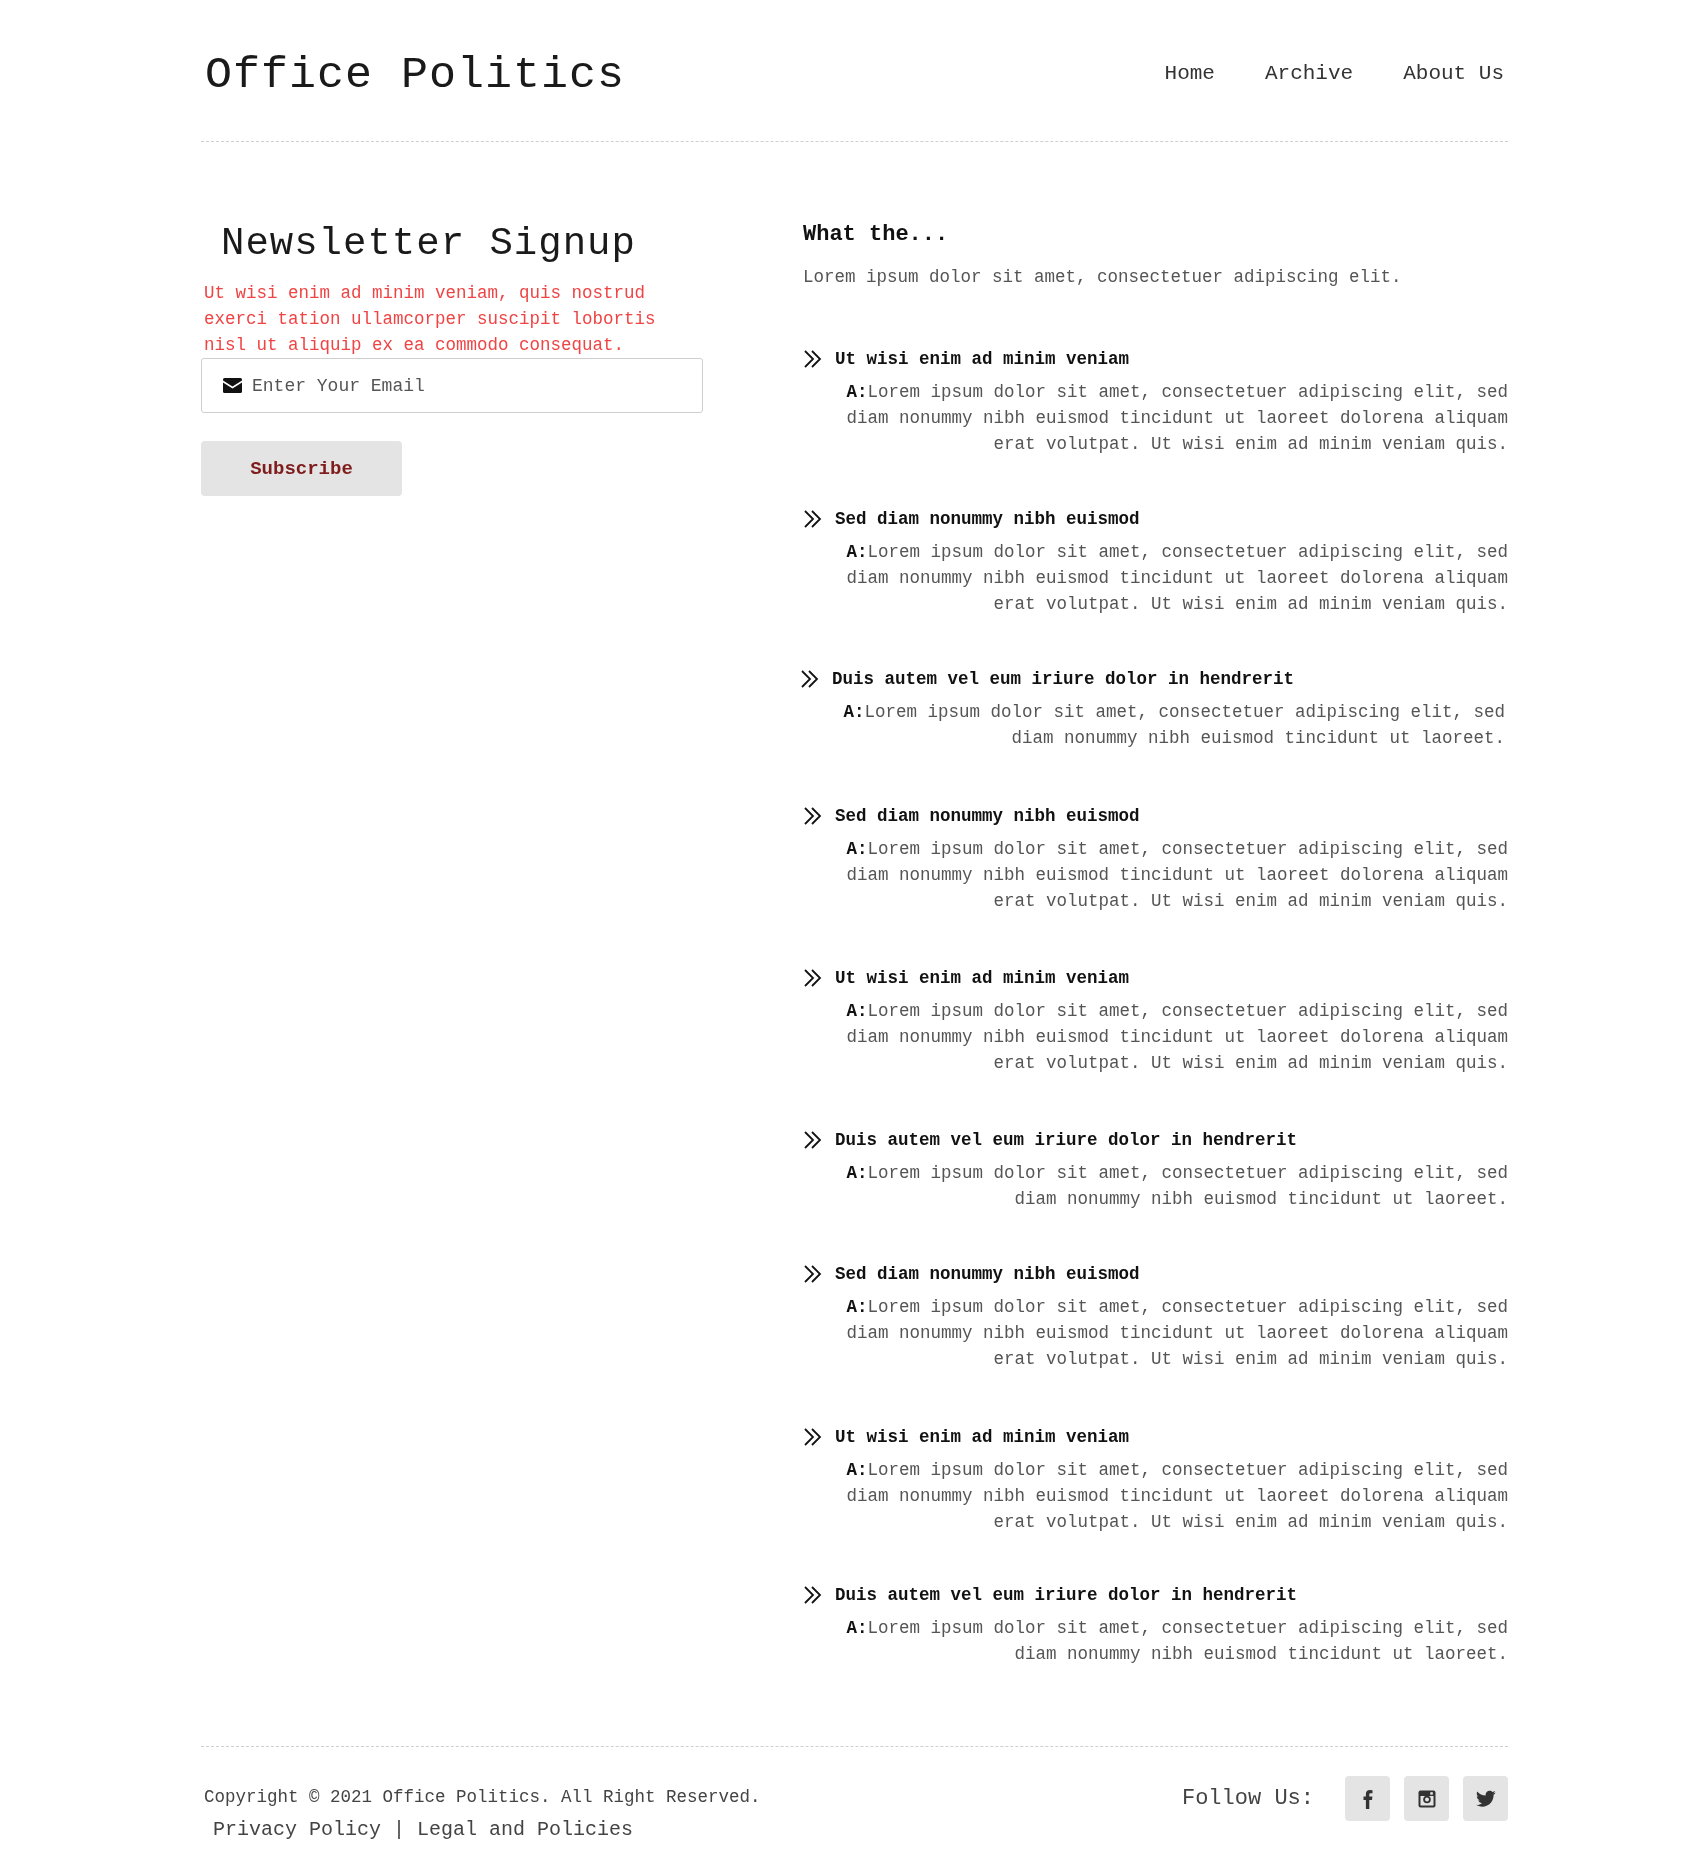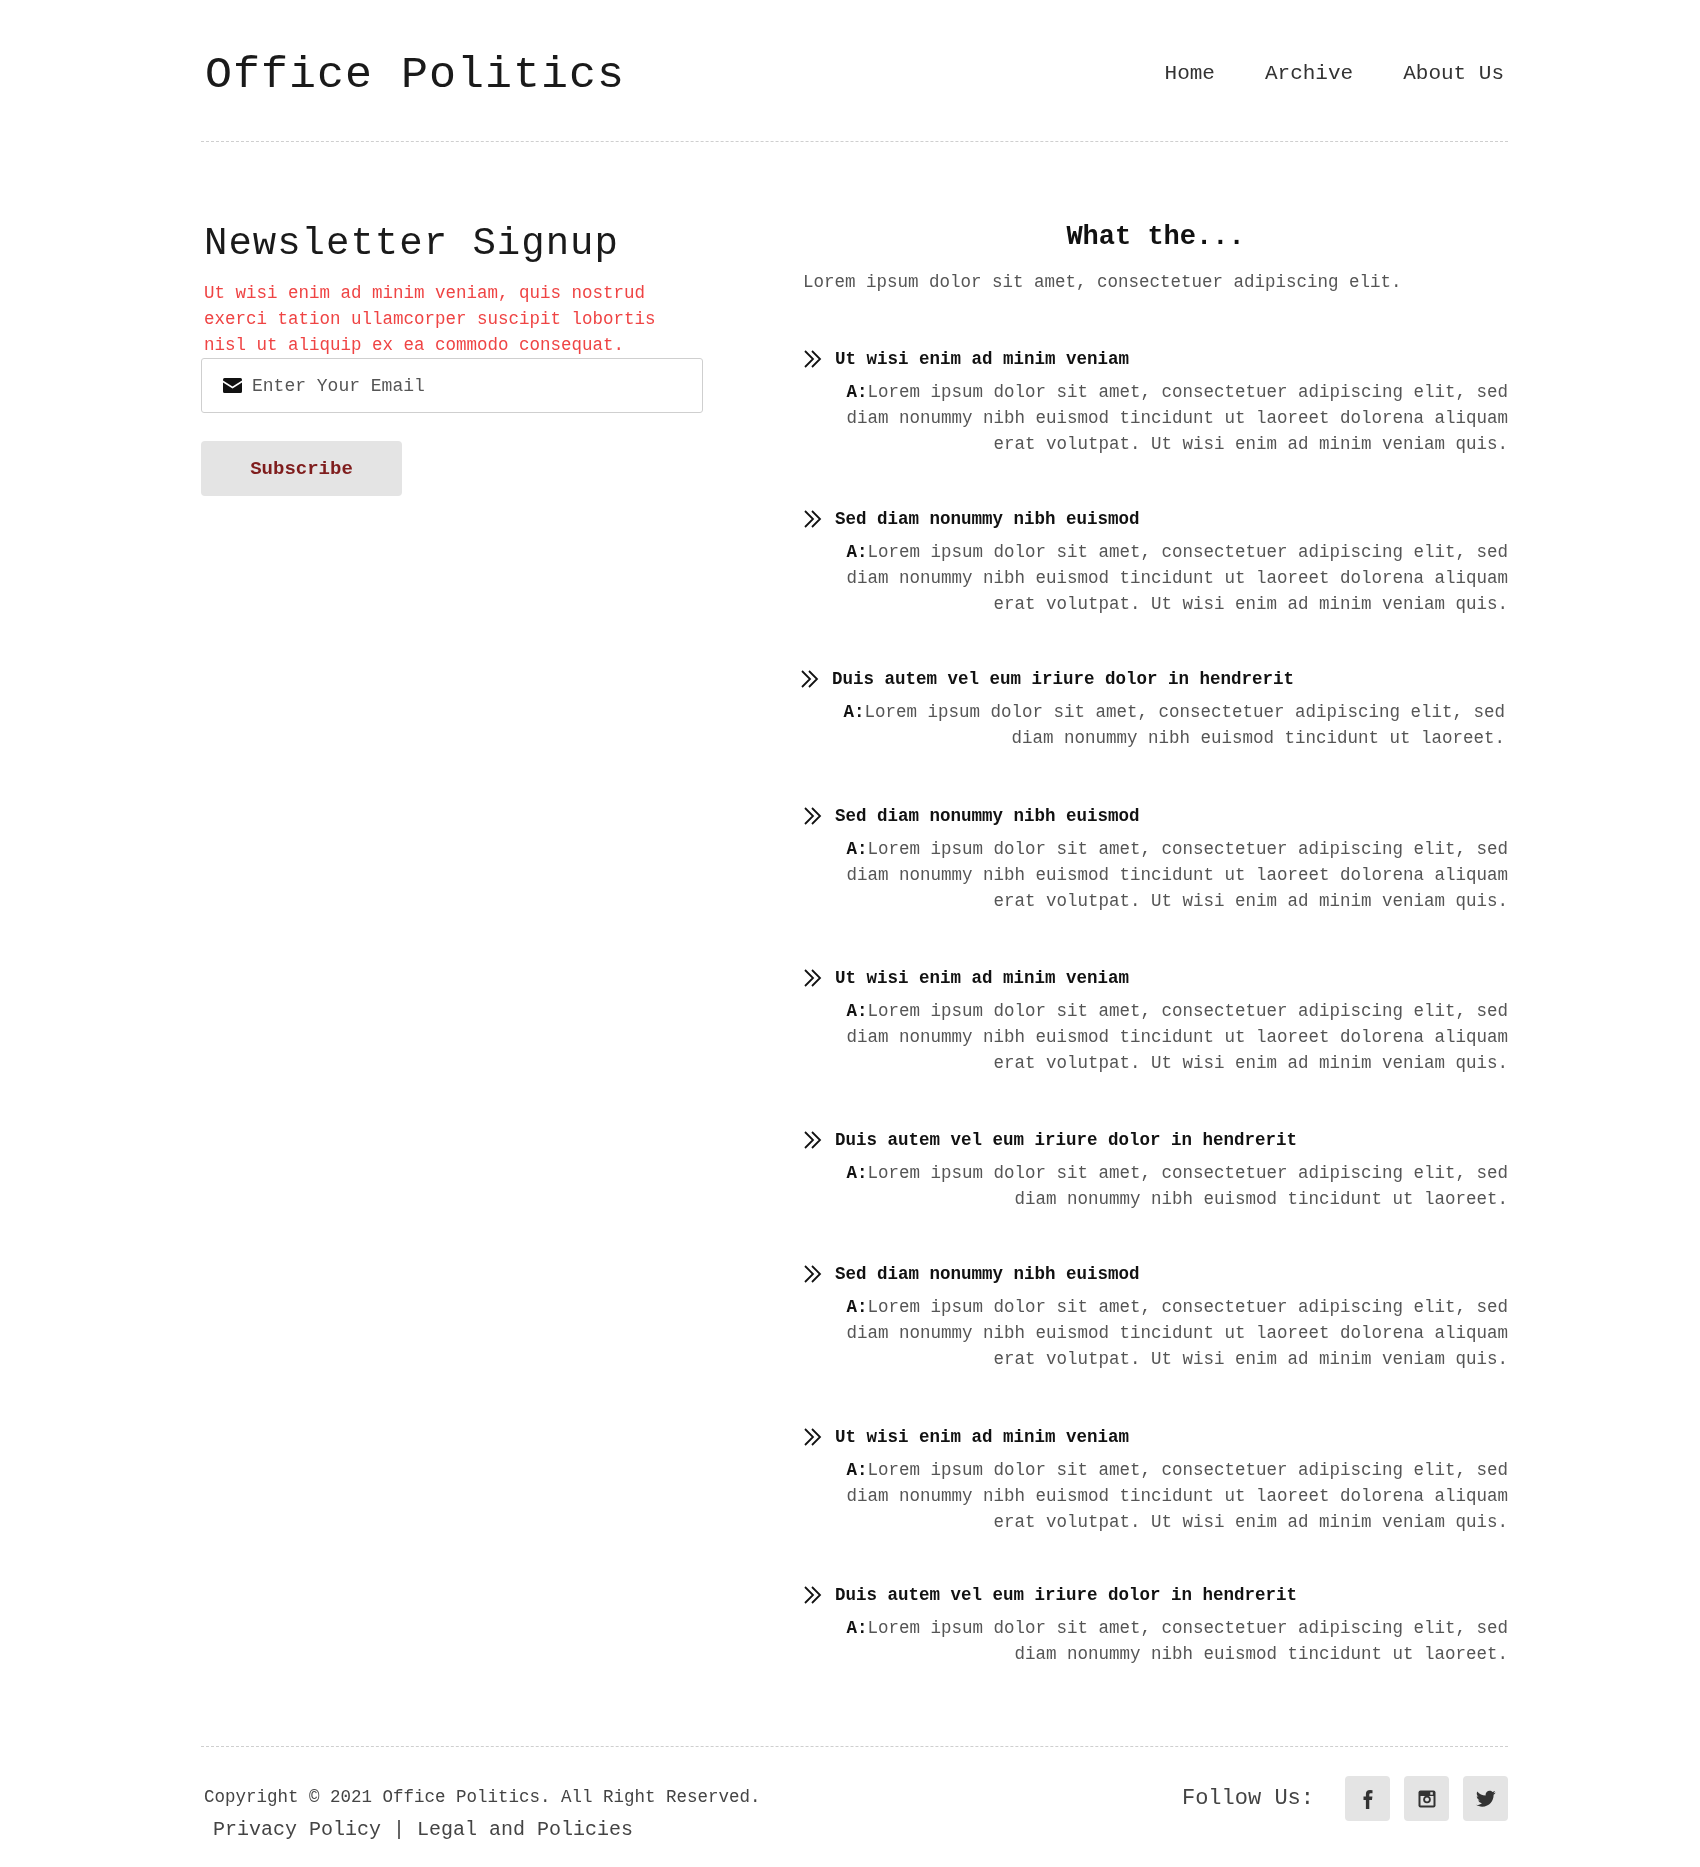--- a/index.html
+++ b/index.html
@@ -5,30 +5,30 @@
   * { box-sizing: border-box; margin: 0; padding: 0; }
   html, body { width: 1700px; height: 1867px; background: #ffffff; overflow: hidden; }
   body { font-family: "Liberation Mono", "DejaVu Sans Mono", monospace; color: #111; position: relative; }
 
   .header { position: absolute; left: 201px; top: 12px; width: 1307px; height: 130px; border-bottom: 1px dashed #cfcfcf; }
   .site-title { position: absolute; left: 4px; top: 38px; font-size: 45px; font-weight: normal; color: #1a1a1a; letter-spacing: 1px; }
   .nav { position: absolute; right: 4px; top: 50px; display: flex; gap: 50px; }
   .nav a { font-size: 21px; color: #333; text-decoration: none; cursor: pointer; }
 
   .left { position: absolute; left: 201px; top: 222px; width: 505px; }
-  .nl-title { font-size: 39px; font-weight: normal; color: #1a1a1a; margin-left: 3px; letter-spacing: 1px; }
+  .nl-title { font-size: 39px; font-weight: normal; color: #1a1a1a; margin-left: 20px; letter-spacing: 1px; }
   .nl-desc { margin-top: 14px; margin-left: 3px; font-size: 17.5px; line-height: 26px; color: #ef4444; width: 500px; }
   .email-field { width: 502px; height: 55px; border: 1px solid #cfcfcf; border-radius: 3px; display: flex; align-items: center; padding-left: 21px; }
   .email-field svg { width: 19px; height: 15px; margin-right: 10px; flex: none; }
   .email-field input { border: none; outline: none; font-family: "Liberation Mono", "DejaVu Sans Mono", monospace; font-size: 18px; color: #333; width: 440px; background: transparent; }
   .email-field input::placeholder { color: #555; }
   .subscribe-btn { margin-top: 28px; width: 201px; height: 55px; background: #e4e4e4; border: none; border-radius: 4px; font-family: "Liberation Mono", "DejaVu Sans Mono", monospace; font-size: 19px; font-weight: bold; color: #7f1d1d; cursor: pointer; }
 
   .right { position: absolute; left: 803px; top: 222px; width: 705px; }
-  .faq-title { font-size: 27px; font-weight: bold; color: #111; text-align: center; }
+  .faq-title { font-size: 22px; font-weight: bold; color: #111; }
   .faq-intro { margin-top: 17px; font-size: 17.5px; color: #555; line-height: 26px; }
   .faq-item { position: absolute; left: 0; width: 705px; text-align: right; }
   .faq-q { display: flex; align-items: center; font-size: 17.5px; font-weight: bold; color: #111; height: 24px; }
   .faq-q svg { width: 22px; height: 20px; margin-right: 10px; flex: none; }
   .faq-a { margin-top: 8px; font-size: 17.5px; line-height: 26px; color: #555; }
   .faq-a b { color: #111; }
 
   .footer { position: absolute; left: 201px; top: 1746px; width: 1307px; border-top: 1px dashed #cfcfcf; height: 121px; }
   .copyright { position: absolute; left: 3px; top: 40px; font-size: 17.5px; color: #444; }
   .legal { position: absolute; left: 12px; top: 71px; font-size: 20px; color: #444; }

